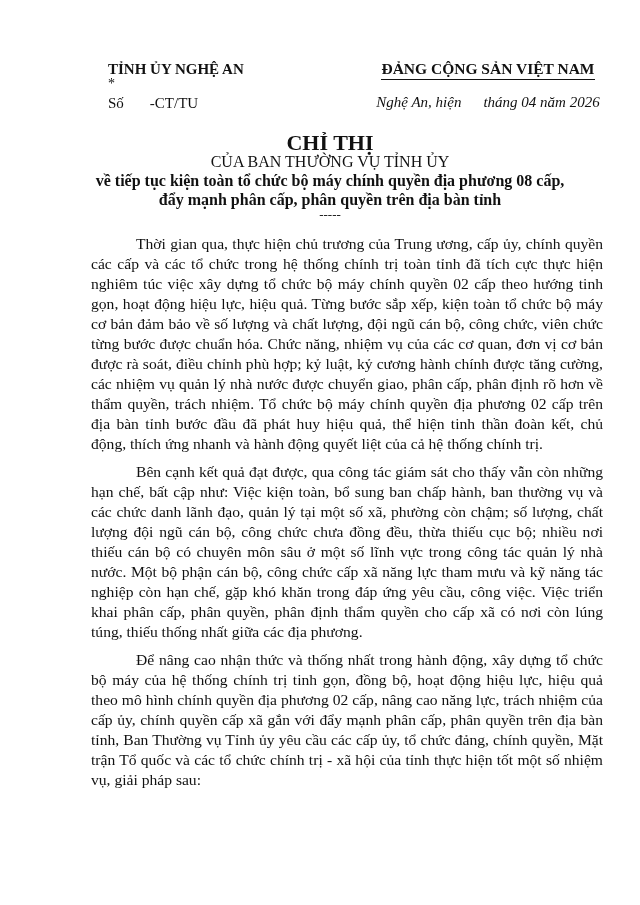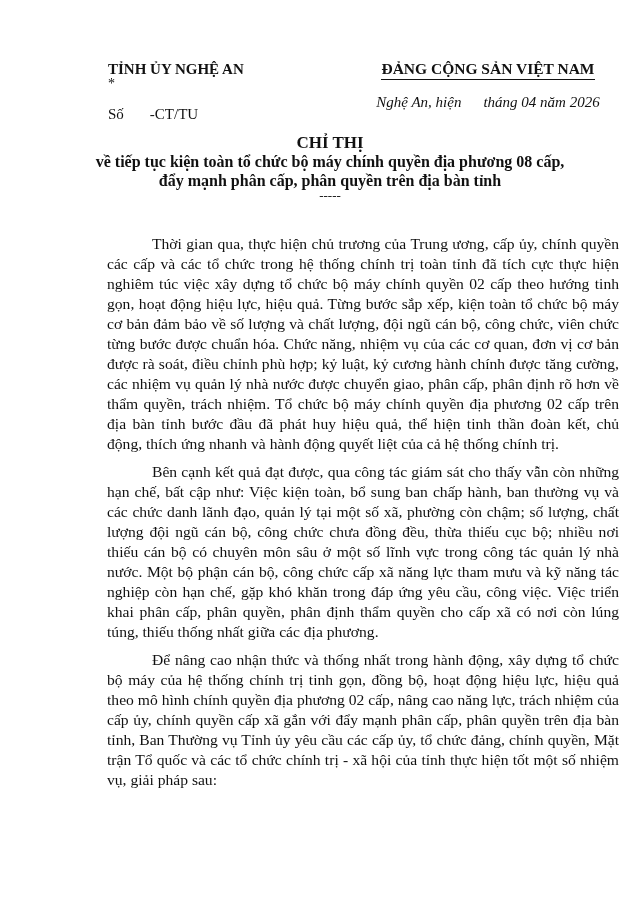--- a/index.html
+++ b/index.html
@@ -28,21 +28,21 @@
       white-space: nowrap;
     }
     .star {
       font-size: 14px;
       line-height: 12px;
       height: 12px;
     }
     .doc-number {
       font-size: 15px;
       line-height: 18px;
-      margin-top: 15px;
+      margin-top: 4px;
       white-space: nowrap;
     }
     .doc-number .gap { display: inline-block; width: 26px; }
     .header-right {
       position: absolute;
       left: 360px;
       top: 60px;
       width: 240px;
       text-align: center;
       margin-left: 8px;
@@ -66,21 +66,21 @@
     .place-date .gap { display: inline-block; width: 22px; }
     .title-block {
       position: absolute;
       left: 60px;
       width: 540px;
       top: 133px;
       text-align: center;
     }
     .doc-type {
       font-weight: bold;
-      font-size: 17px;
+      font-size: 22px;
       line-height: 19px;
     }
     .issuer {
       font-size: 16px;
       line-height: 19px;
     }
     .subject {
       font-weight: bold;
       font-size: 16px;
       line-height: 19px;
@@ -90,21 +90,20 @@
       line-height: 12px;
     }
     .body {
       position: absolute;
       left: 91px;
       top: 234px;
       width: 512px;
       font-size: 15.6px;
       line-height: 20px;
       text-align: justify;
-      margin-left: 16px;
     }
     .body p {
       margin: 0 0 8px 0;
       text-indent: 45px;
     }
   </style>
 </head>
 <body>
 
 <div class="header-left">
@@ -117,20 +116,21 @@
 
 <div class="header-right">
   <div class="party-name">ĐẢNG CỘNG SẢN VIỆT NAM</div>
   <div class="place-date">
     <span>Nghệ An, hiện</span><span class="gap"></span><span>tháng 04 năm 2026</span>
   </div>
 </div>
 
 <div class="title-block">
   <div class="doc-type">CHỈ THỊ</div>
+  <div class="issuer">CỦA BAN THƯỜNG VỤ TỈNH ỦY</div>
   <div class="subject">về tiếp tục kiện toàn tổ chức bộ máy chính quyền địa phương 08 cấp,</div>
   <div class="subject">đẩy mạnh phân cấp, phân quyền trên địa bàn tỉnh</div>
   <div class="divider">-----</div>
 </div>
 
 <div class="body">
   <p>Thời gian qua, thực hiện chủ trương của Trung ương, cấp ủy, chính quyền các cấp và các tổ chức trong hệ thống chính trị toàn tỉnh đã tích cực thực hiện nghiêm túc việc xây dựng tổ chức bộ máy chính quyền 02 cấp theo hướng tinh gọn, hoạt động hiệu lực, hiệu quả. Từng bước sắp xếp, kiện toàn tổ chức bộ máy cơ bản đảm bảo về số lượng và chất lượng, đội ngũ cán bộ, công chức, viên chức từng bước được chuẩn hóa. Chức năng, nhiệm vụ của các cơ quan, đơn vị cơ bản được rà soát, điều chỉnh phù hợp; kỷ luật, kỷ cương hành chính được tăng cường, các nhiệm vụ quản lý nhà nước được chuyển giao, phân cấp, phân định rõ hơn về thẩm quyền, trách nhiệm. Tổ chức bộ máy chính quyền địa phương 02 cấp trên địa bàn tỉnh bước đầu đã phát huy hiệu quả, thể hiện tinh thần đoàn kết, chủ động, thích ứng nhanh và hành động quyết liệt của cả hệ thống chính trị.</p>
   <p>Bên cạnh kết quả đạt được, qua công tác giám sát cho thấy vẫn còn những hạn chế, bất cập như: Việc kiện toàn, bổ sung ban chấp hành, ban thường vụ và các chức danh lãnh đạo, quản lý tại một số xã, phường còn chậm; số lượng, chất lượng đội ngũ cán bộ, công chức chưa đồng đều, thừa thiếu cục bộ; nhiều nơi thiếu cán bộ có chuyên môn sâu ở một số lĩnh vực trong công tác quản lý nhà nước. Một bộ phận cán bộ, công chức cấp xã năng lực tham mưu và kỹ năng tác nghiệp còn hạn chế, gặp khó khăn trong đáp ứng yêu cầu, công việc. Việc triển khai phân cấp, phân quyền, phân định thẩm quyền cho cấp xã có nơi còn lúng túng, thiếu thống nhất giữa các địa phương.</p>
   <p>Để nâng cao nhận thức và thống nhất trong hành động, xây dựng tổ chức bộ máy của hệ thống chính trị tinh gọn, đồng bộ, hoạt động hiệu lực, hiệu quả theo mô hình chính quyền địa phương 02 cấp, nâng cao năng lực, trách nhiệm của cấp ủy, chính quyền cấp xã gắn với đẩy mạnh phân cấp, phân quyền trên địa bàn tỉnh, Ban Thường vụ Tỉnh ủy yêu cầu các cấp ủy, tổ chức đảng, chính quyền, Mặt trận Tổ quốc và các tổ chức chính trị - xã hội của tỉnh thực hiện tốt một số nhiệm vụ, giải pháp sau:</p>
 </div>

